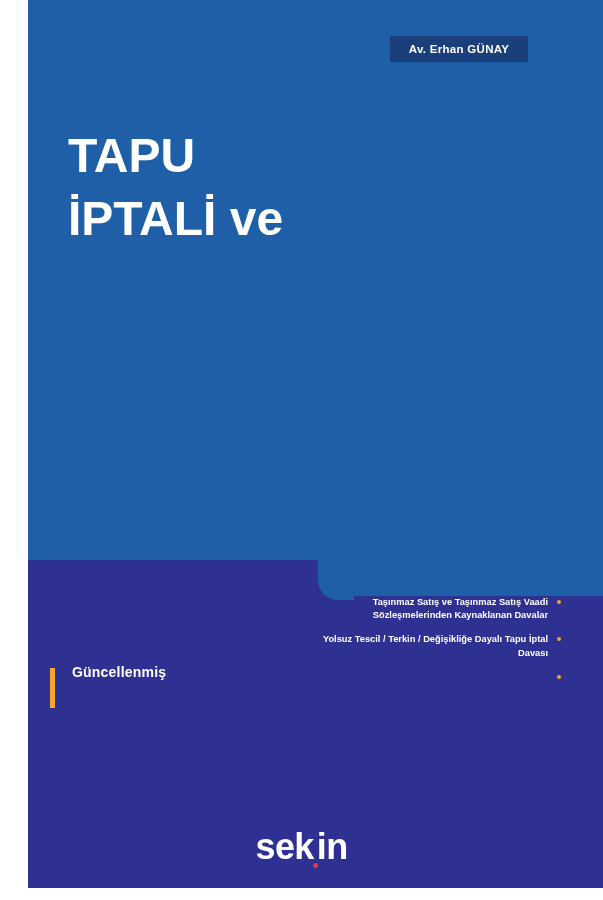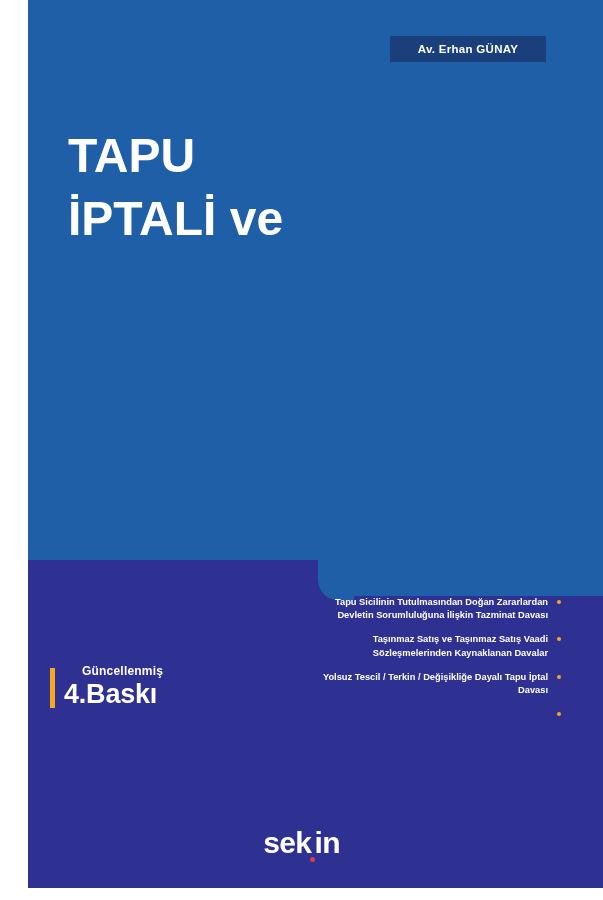--- a/index.html
+++ b/index.html
@@ -38,21 +38,21 @@
     top: 560px;
     width: 575px;
     height: 340px;
     background: #2e3192;
   }
   
   .author-band {
     position: absolute;
     left: 390px;
     top: 36px;
-    width: 156px;
+    width: 138px;
     height: 26px;
     background: #1a3f7a;
     color: #ffffff;
     font-size: 11.5px;
     font-weight: bold;
     letter-spacing: 0.3px;
     display: flex;
     align-items: center;
     justify-content: center;
     z-index: 6;
@@ -139,23 +139,23 @@
   }
   .edition .bar {
     position: absolute;
     left: -14px;
     top: 4px;
     width: 5px;
     height: 40px;
     background: #f5a623;
   }
   .edition .small {
-    font-size: 12px;
-    font-weight: bold;
-    margin: 0 0 1px 18px;
+    font-size: 14px;
+    font-weight: bold;
+    margin: 0 0 1px 8px;
     letter-spacing: 0.2px;
   }
   .edition .big {
     font-size: 27px;
     font-weight: bold;
     letter-spacing: -0.2px;
   }
   
   .logo100 {
     position: absolute;
@@ -190,21 +190,21 @@
   }
   
   .publisher {
     position: absolute;
     left: 0;
     right: 0;
     top: 826px;
     text-align: center;
     z-index: 6;
     color: #ffffff;
-    font-size: 30px;
+    font-size: 36px;
     font-weight: bold;
     letter-spacing: -0.6px;
   }
   .publisher .dot-red {
     display: inline-block;
     width: 5px; height: 5px;
     background: #e03a3e;
     border-radius: 50%;
     position: relative;
     top: 9px;
@@ -231,41 +231,36 @@
   <div class="left-strip"></div>
 
   <div class="author-band">Av. Erhan GÜNAY</div>
 
   <div class="title-wrap">
     <div class="title-line">TAPU</div>
     <div class="title-line">İPTALİ ve</div>
   </div>
 
   <div class="topics">
-    <div class="topic">
-      <span class="dot"></span>
-      <span>Tapu Sicilinin Tutulmasından Doğan Zararlardan Devletin Sorumluluğuna İlişkin Tazminat Davası</span>
-    </div>
     <div class="topic">
       <span class="dot"></span>
       <span>Taşınmaz Satış ve Taşınmaz Satış Vaadi Sözleşmelerinden Kaynaklanan Davalar</span>
     </div>
     <div class="topic">
       <span class="dot"></span>
       <span>Yolsuz Tescil / Terkin / Değişikliğe Dayalı Tapu İptal Davası</span>
     </div>
     <div class="topic">
       <span class="dot"></span>
     </div>
   </div>
 
   <div class="edition">
     <span class="bar"></span>
     <div class="small">Güncellenmiş</div>
-    <div class="big">4.Baskı</div>
   </div>
 
 
   <div class="publisher">
     <span>se</span><span>k</span><span class="dot-red"></span><span>in</span>
   </div>
 
   <div class="bottom-white"></div>
 </div>
 

